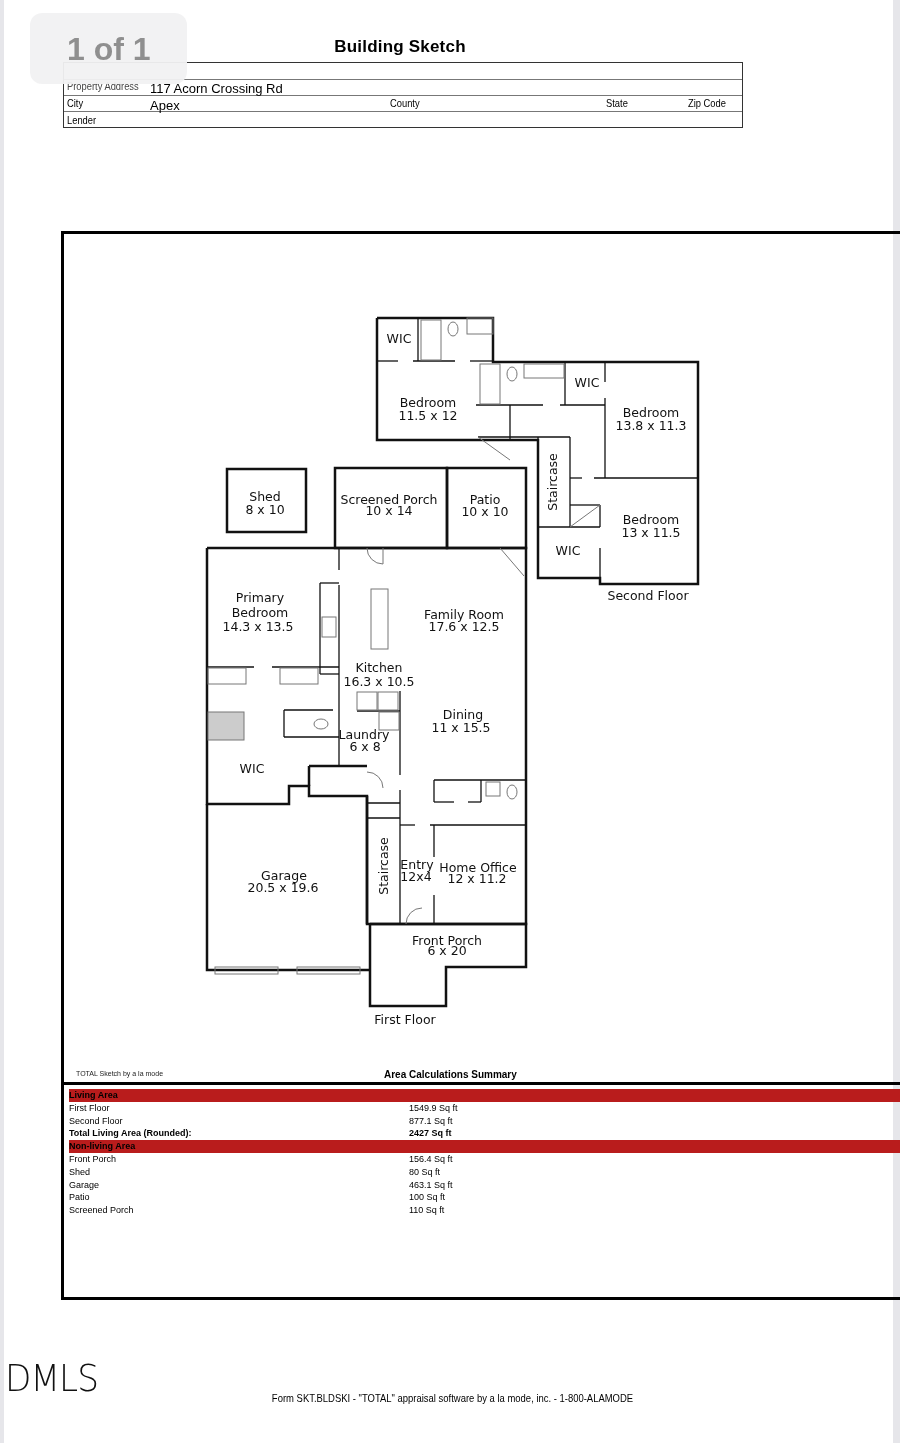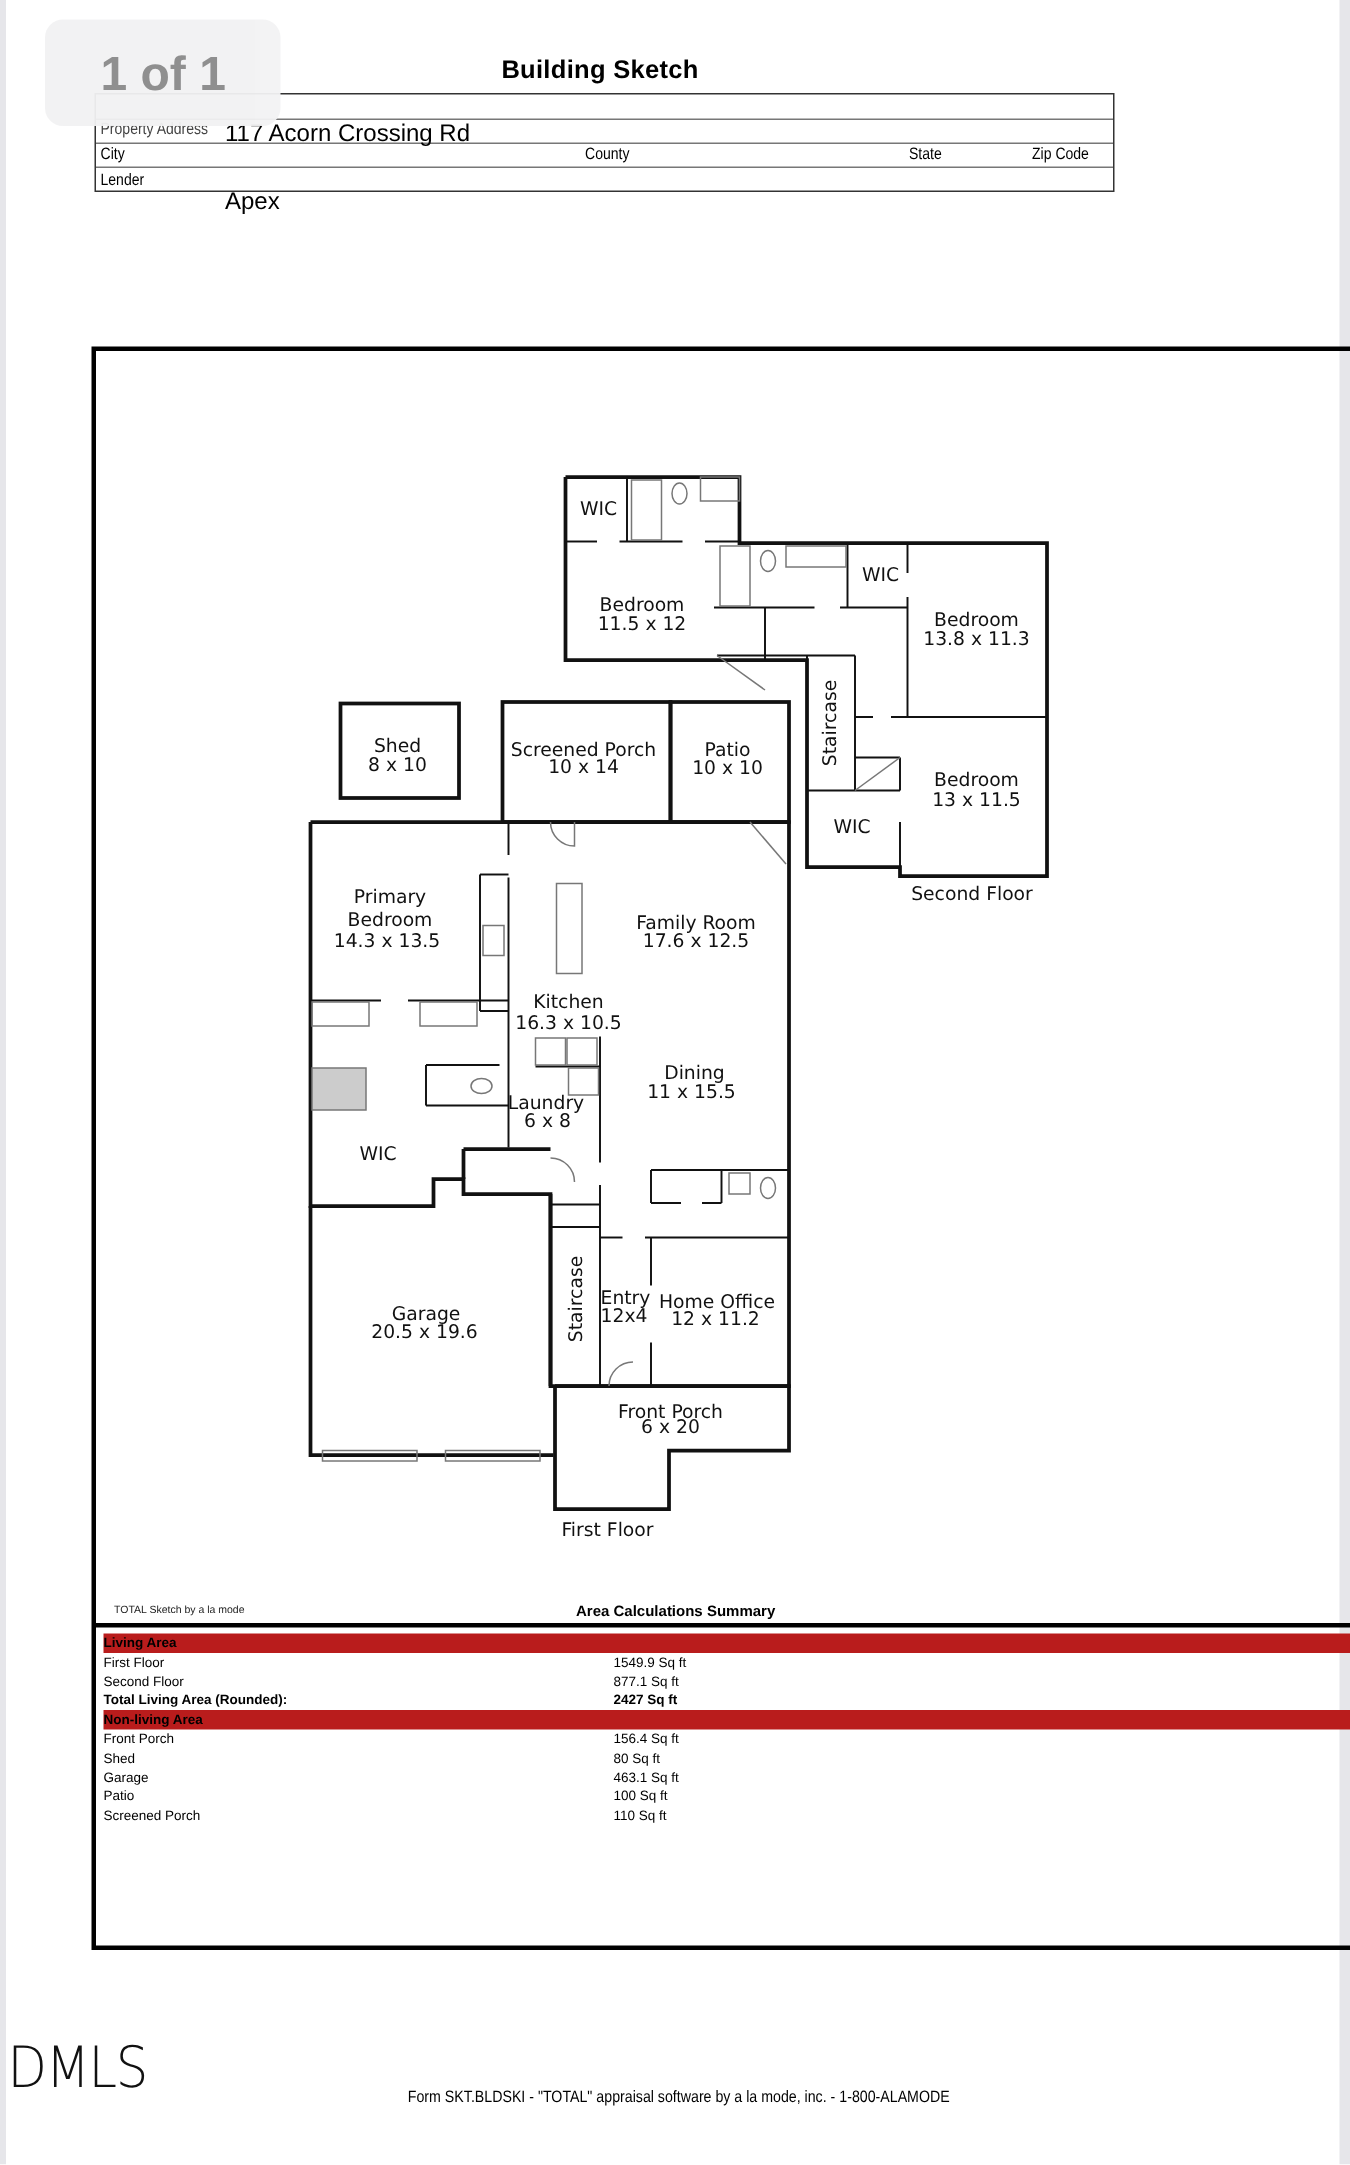--- a/index.html
+++ b/index.html
@@ -5,21 +5,21 @@
   html,body{margin:0;padding:0;background:#fff;}
   body{width:900px;height:1443px;position:relative;overflow:hidden;font-family:"Liberation Sans",sans-serif;color:#000;}
   .edge-left{position:absolute;left:0;top:0;width:4px;height:1443px;background:#e6e6ea;}
   .edge-right{position:absolute;right:0;top:0;width:7px;height:1443px;background:#e6e6ea;}
   .page-badge{position:absolute;left:30px;top:13px;width:157px;height:71px;background:#f2f2f3;border-radius:12px;opacity:.95;z-index:5;}
   .page-badge span{position:absolute;left:37px;top:18px;font-size:32px;font-weight:bold;color:#8a8a8a;font-family:"Liberation Sans",sans-serif;}
   .title{position:absolute;left:0;width:800px;top:37px;text-align:center;font-weight:bold;font-size:17px;letter-spacing:.2px;}
   .hdr{position:absolute;left:63px;top:62px;width:680px;height:66px;border:1.5px solid #333;box-sizing:border-box;}
   .hdr .row{position:absolute;left:0;right:0;border-top:1px solid #777;}
   .hdr .lbl{position:absolute;font-size:11px;font-family:"Liberation Sans Narrow","Liberation Sans",sans-serif;transform:scaleX(.85);transform-origin:left;}
-  .hdr .val{position:absolute;font-size:16px;}
+  .hdr .val{position:absolute;font-size:13px;}
   .sketch{position:absolute;left:61px;top:231px;width:850px;height:1069px;border:3px solid #000;box-sizing:border-box;}
   .sketch svg{position:absolute;left:0;top:0;}
   .sk-credit{position:absolute;left:12px;top:836px;font-size:7px;color:#222;}
   .sk-sumtitle{position:absolute;left:320px;top:835px;font-size:10px;font-weight:bold;}
   .sk-divider{position:absolute;left:0;right:0;top:848px;border-top:3px solid #000;}
   .area{position:absolute;left:5px;right:2px;top:855px;font-size:9px;}
   .area .arow{position:relative;height:12.8px;line-height:12.8px;}
   .area .sec{background:#b91c1c;font-weight:bold;}
   .area .v{position:absolute;left:340px;}
   .area .bold{font-weight:bold;}
@@ -39,21 +39,21 @@
 
 <div class="title">Building Sketch</div>
 
 <div class="hdr">
   <div class="row" style="top:16px"></div>
   <div class="row" style="top:32px"></div>
   <div class="row" style="top:48px"></div>
   <span class="lbl" style="left:3px;top:17px;color:#444;">Property Address</span>
   <span class="val" style="left:86px;top:18px;">117 Acorn Crossing Rd</span>
   <span class="lbl" style="left:3px;top:34px;">City</span>
-  <span class="val" style="left:86px;top:35px;margin-top:28px;">Apex</span>
+  <span class="val" style="left:86px;top:35px;">Apex</span>
   <span class="lbl" style="left:326px;top:34px;">County</span>
   <span class="lbl" style="left:542px;top:34px;">State</span>
   <span class="lbl" style="left:624px;top:34px;">Zip Code</span>
   <span class="lbl" style="left:3px;top:51px;">Lender</span>
 </div>
 
 <div class="sketch">
   <svg width="776" height="1063" viewBox="64 234 776 1063">
     <g stroke="#111" fill="none" stroke-width="2.5">
 

